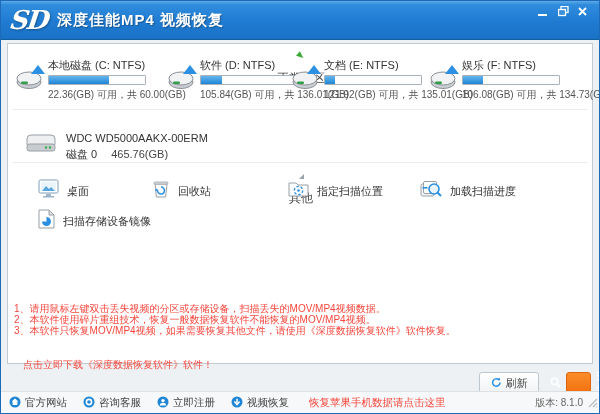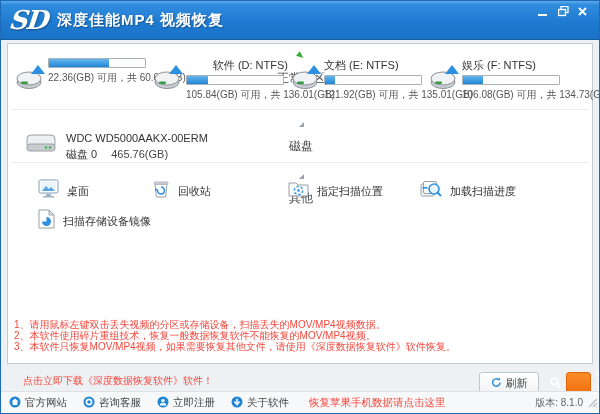--- a/index.html
+++ b/index.html
@@ -36,21 +36,21 @@
   .dcap{font-size:10px;color:#555;white-space:nowrap;margin-top:3px;}
   
   .diskitem{position:absolute;left:18px;top:88px;display:flex;gap:10px;cursor:pointer;}
   .diskmodel{font-size:11px;color:#333;}
   .diskline2{font-size:11px;color:#333;margin-top:3px;}
   .diskline2 .sz{margin-left:14px;color:#444;}
   
   .oitem{position:absolute;display:flex;align-items:center;gap:8px;cursor:pointer;height:22px;}
   .olabel{font-size:11px;color:#333;white-space:nowrap;}
   
-  .tips{position:absolute;left:6px;top:276px;color:#f5473d;font-size:10px;line-height:10px;}
+  .tips{position:absolute;left:6px;top:260px;color:#f5473d;font-size:10px;line-height:10px;}
   .tips div{margin-bottom:1px;white-space:nowrap;}
   .tips .indent{padding-left:9px;margin-top:24px;}
   
   .btn{position:absolute;top:371px;height:22px;border-radius:3px;display:flex;
     align-items:center;justify-content:center;gap:4px;font-size:11px;cursor:pointer;box-sizing:border-box;}
   .btn-refresh{right:60px;width:60px;background:linear-gradient(180deg,#ffffff,#f1f3f5);
     border:1px solid #bfc7ce;color:#444;}
   .btn-scan{right:8px;width:25px;background:linear-gradient(180deg,#fb8c28,#f2700f);
     border:1px solid #df650c;color:#fff;font-weight:bold;gap:36px;}
   
@@ -108,27 +108,28 @@
     <div class="drive" style="left:8px;">
       <span class="dicon">
         <svg width="30" height="26">
             <ellipse cx="13" cy="18" rx="12" ry="6.5" fill="#c9ced3" stroke="#8a9096"></ellipse>
             <ellipse cx="13" cy="14.5" rx="12" ry="6.5" fill="#f0f2f4" stroke="#8a9096"></ellipse>
             <rect x="5" y="17.5" width="7" height="2.4" rx="1.2" fill="#2f9e44"></rect>
             <path d="M22 1 L29 10 L15 10 Z" fill="#2b90e2"></path>
           </svg>
       </span>
       <div class="dinfo">
+        <div class="dname">本地磁盘 (C: NTFS)</div>
         <div class="dbar">
             <i style="width: 63%;"></i>
           </div>
         <div class="dcap">22.36(GB) 可用，共 60.00(GB)</div>
       </div>
     </div>
-    <div class="drive" style="left:146px;text-align:right;">
+    <div class="drive" style="left:160px;">
       <span class="dicon">
         <svg width="30" height="26">
             <ellipse cx="13" cy="18" rx="12" ry="6.5" fill="#c9ced3" stroke="#8a9096"></ellipse>
             <ellipse cx="13" cy="14.5" rx="12" ry="6.5" fill="#f0f2f4" stroke="#8a9096"></ellipse>
             <rect x="5" y="17.5" width="7" height="2.4" rx="1.2" fill="#2f9e44"></rect>
             <path d="M22 1 L29 10 L15 10 Z" fill="#2b90e2"></path>
           </svg>
       </span>
       <div class="dinfo">
         <div class="dname">软件 (D: NTFS)</div>
@@ -167,29 +168,20 @@
       <div class="dinfo">
         <div class="dname">娱乐 (F: NTFS)</div>
         <div class="dbar">
             <i style="width: 21%;"></i>
           </div>
         <div class="dcap">106.08(GB) 可用，共 134.73(GB)</div>
       </div>
     </div>
 
     <div class="sep" style="top:65px;"></div>
-    <div class="sechead" style="top:71px;">
-      <span>
-        <svg width="10" height="10">
-            <path d="M8 3 L8 8 L3 8 Z" fill="#9aa2aa"></path>
-          </svg>
-      </span>
-      <span class="seclabel">磁盘</span>
-      <span class="secline"></span>
-    </div>
     <div class="diskitem">
       <span>
         <svg width="30" height="24">
             <rect x="1" y="3" width="28" height="13" rx="4" fill="#edeff1" stroke="#9aa0a6"></rect>
             <rect x="1" y="12" width="28" height="7" rx="2.5" fill="#c8ccd1" stroke="#9aa0a6"></rect>
             <circle cx="20" cy="15.5" r="1.2" fill="#37b24d"></circle>
             <circle cx="24" cy="15.5" r="1.2" fill="#37b24d"></circle>
           </svg>
       </span>
       <div>
@@ -323,21 +315,21 @@
       </span>
       <span>立即注册</span>
     </span>
     <span class="flink">
       <span>
         <svg width="12" height="12">
             <circle cx="6" cy="6" r="5.5" fill="#1f86d6"></circle>
             <path d="M6 2.8 L6 6.8 M3.4 5.6 L6 8.6 L8.6 5.6" fill="none" stroke="#fff" stroke-width="1.5"></path>
           </svg>
       </span>
-      <span>关于软件</span>
+      <span>视频恢复</span>
     </span>
     <span class="fpromo">恢复苹果手机数据请点击这里</span>
     <span class="fversion">版本: 8.1.0</span>
     <span class="grip">
       <svg width="10" height="10">
           <path d="M9 1 L1 9 M9 5 L5 9 M9 9 L8 9" stroke="#b6bcc2" stroke-width="1.2"></path>
         </svg>
     </span>
   </div>
 

